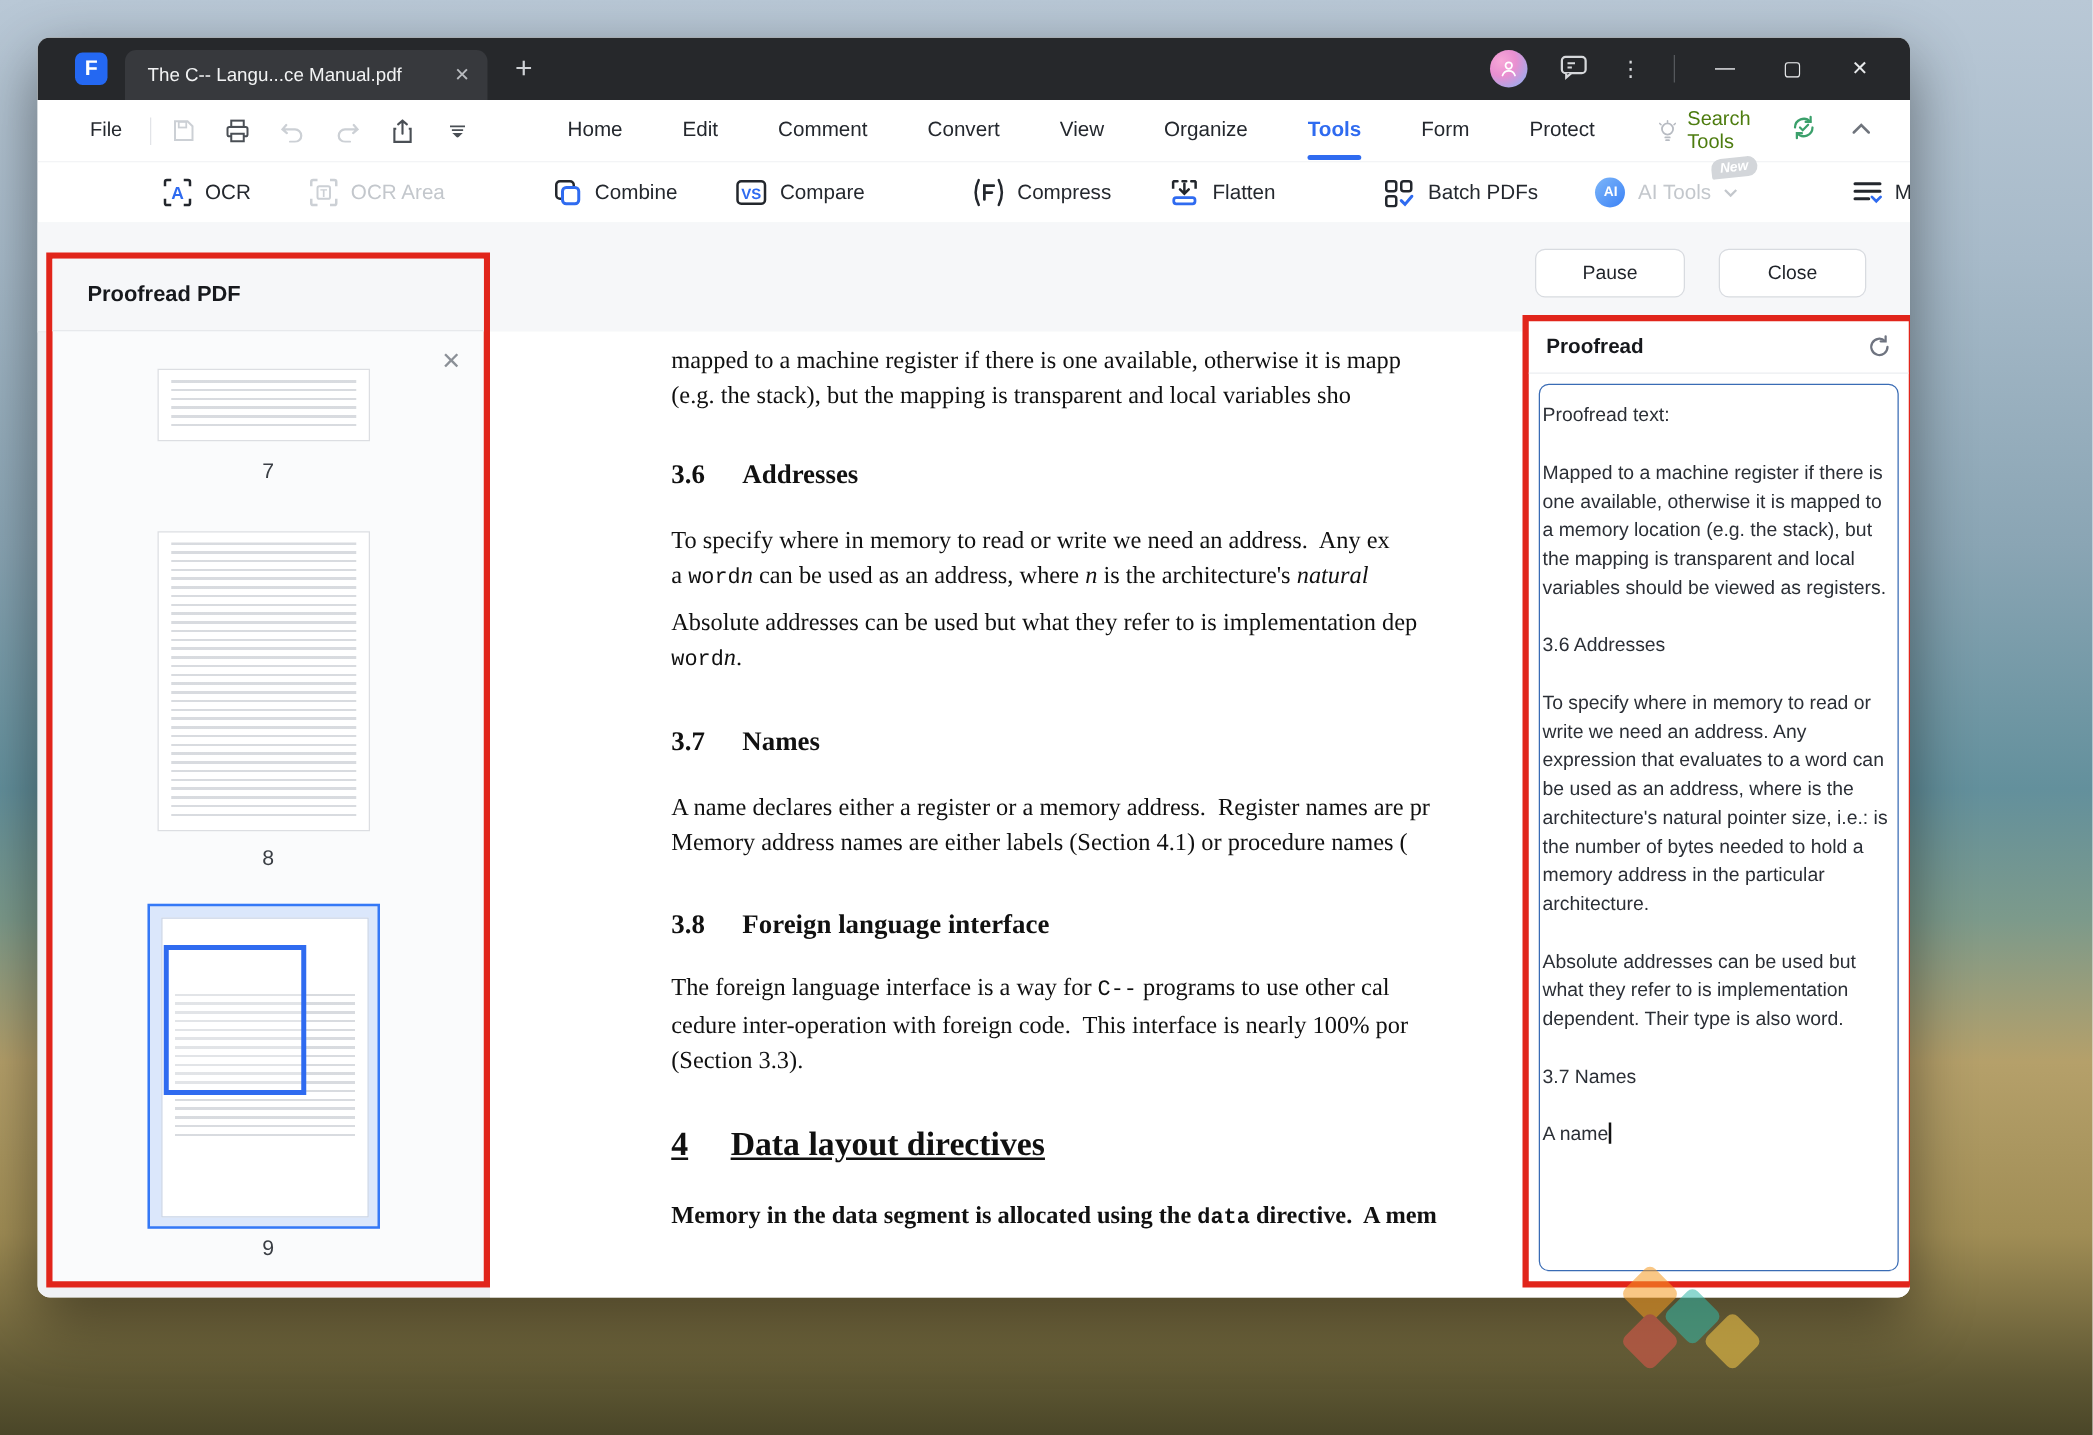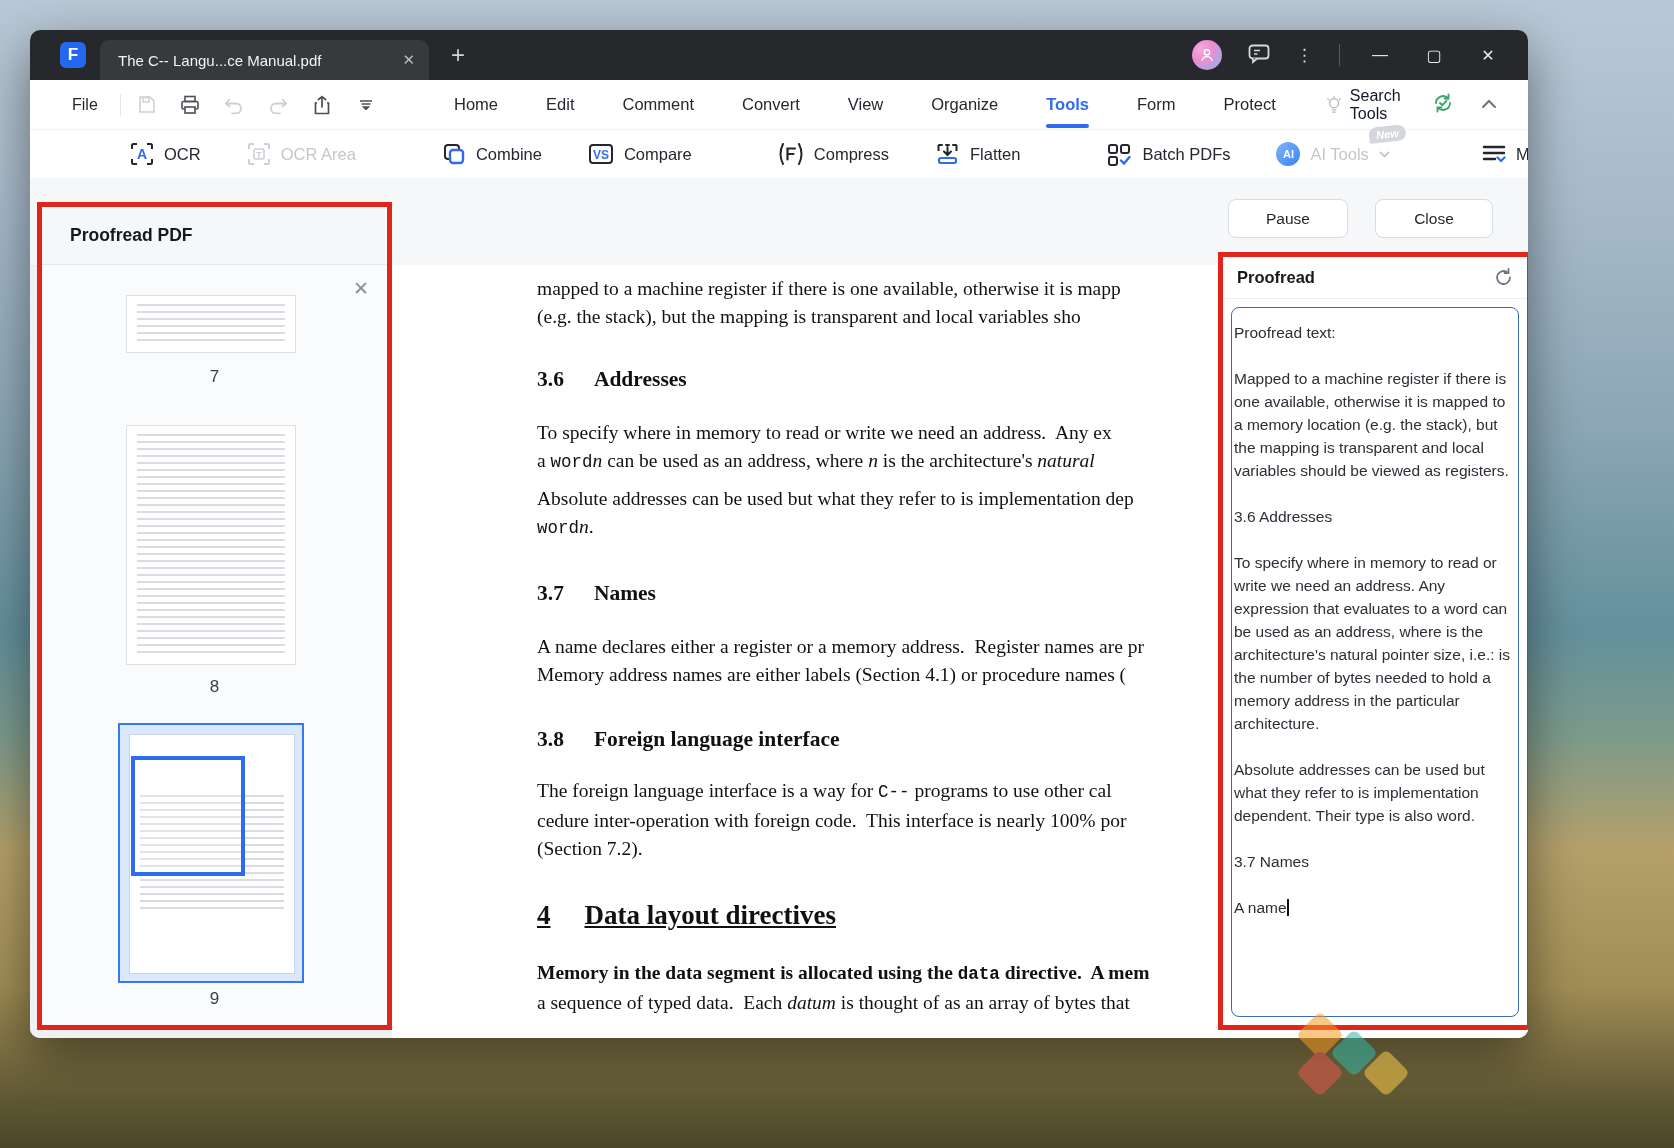--- a/index.html
+++ b/index.html
@@ -4,40 +4,40 @@
 <style>
   * { margin:0; padding:0; box-sizing:border-box; }
   html,body { width:1674px; height:1148px; overflow:hidden; font-family:"Liberation Sans",sans-serif; }
   body { background:linear-gradient(180deg,#b9c8d6 0%,#a7bac9 18%,#8aa5b4 38%,#63909c 55%,#7c9a8b 64%,#b5a06a 74%,#a08d55 86%,#5e5733 96%,#4a4628 100%); position:relative; }
 
   .window { position:absolute; left:30px; top:30px; width:1498px; height:1008px; border-radius:10px; overflow:hidden; background:#fff; box-shadow:0 18px 50px rgba(0,0,0,.45); }
 
   
   .titlebar { position:absolute; left:0; top:0; width:100%; height:50px; background:#26282b; display:flex; align-items:center; }
   .applogo { width:26px; height:26px; border-radius:6px; background:#2468f2; color:#fff; font-weight:bold; font-size:17px; display:flex; align-items:center; justify-content:center; margin:0 14px 0 30px; }
-  .tab { height:40px; margin-top:10px; background:#37393d; border-radius:9px 9px 0 0; display:flex; align-items:center; padding:0 14px 0 18px; width:329px; }
+  .tab { height:40px; margin-top:10px; background:#37393d; border-radius:9px 9px 0 0; display:flex; align-items:center; padding:0 14px 0 18px; width:290px; }
   .tab-title { color:#f2f3f4; font-size:15px; white-space:nowrap; overflow:hidden; flex:1; }
   .tab-close { color:#b9bcc0; font-size:15px; margin-left:10px; cursor:default; }
   .newtab { color:#cfd2d6; font-size:24px; font-weight:300; margin-left:22px; }
   .tb-right { margin-left:auto; display:flex; align-items:center; gap:26px; padding-right:26px; }
   .avatar { width:30px; height:30px; border-radius:50%; background:radial-gradient(circle at 30% 30%,#f7a8d8 0%,#e98fd0 40%,#7fb6f7 100%); display:flex; align-items:center; justify-content:center; }
   .tb-icon { color:#d6d8db; font-size:17px; line-height:1; }
   .tb-divider { width:1px; height:22px; background:#55585c; }
   .winbtn { color:#e8eaec; font-size:16px; width:28px; text-align:center; }
 
   
   .menubar { position:absolute; left:0; top:50px; width:100%; height:50px; background:#fff; display:flex; align-items:center; border-bottom:1px solid #f0f1f3; }
   .menu-file { font-size:16px; color:#24282e; margin:0 22px 0 42px; }
   .mb-divider { width:1px; height:22px; background:#e2e4e8; margin-right:16px; }
   .qicon { width:22px; height:22px; margin-right:24px; display:flex; align-items:center; justify-content:center; }
   .menu-items { display:flex; gap:0; margin-left:30px; }
   .menu-item { font-size:16.5px; color:#24282e; padding:12px 24px; position:relative; }
   .menu-item.active { color:#2f6bf0; font-weight:bold; }
   .menu-item.active::after { content:""; position:absolute; left:24px; right:24px; bottom:-2px; height:4px; border-radius:2px; background:#2f6bf0; }
-  .search-tools { display:flex; align-items:center; gap:8px; color:#0f172a; font-size:16px; margin-left:26px; }
+  .search-tools { display:flex; align-items:center; gap:8px; color:#4d7c0f; font-size:16px; margin-left:26px; }
   .mb-right { margin-left:auto; display:flex; align-items:center; gap:26px; padding-right:30px; }
 
   
   .toolbar { position:absolute; left:0; top:100px; width:100%; height:48px; background:#fff; display:flex; align-items:center; padding-left:100px; }
   .tool { display:flex; align-items:center; gap:10px; font-size:16.5px; color:#24282e; margin-right:46px; white-space:nowrap; }
   .tool.disabled { color:#c3c7cc; }
   .t-divider { width:1px; height:30px; background:#e2e4e8; margin-right:40px; }
   .badge-new { position:absolute; top:-16px; right:-16px; background:#d3d6da; color:#fff; font-size:11px; font-style:italic; font-weight:bold; padding:2px 7px; border-radius:9px 9px 9px 2px; transform:rotate(-6deg); }
   .ai-circle { width:24px; height:24px; border-radius:50%; background:linear-gradient(135deg,#7db6f9,#3b82f6); color:#fff; font-size:11px; font-weight:bold; display:flex; align-items:center; justify-content:center; }
 
@@ -289,24 +289,23 @@
           <div class="line" style="margin-top: 26px;"><span>To specify where in memory to read or write we need an address.  Any ex</span></div>
           <div class="line" style="margin-top: 1px;"><span>a </span><span class="mono">word</span><span class="ital">n</span><span> can be used as an address, where </span><span class="ital">n</span><span> is the architecture's </span><span class="ital">natural </span></div>
           <div class="line" style="margin-top: 9px;"><span>Absolute addresses can be used but what they refer to is implementation dep</span></div>
           <div class="line" style="margin-top: 1px;"><span class="mono">word</span><span class="ital">n</span><span>.</span></div>
           <div class="h2" style="margin-top: 38px;"><span>3.7</span><span class="ht">Names</span></div>
           <div class="line" style="margin-top: 26px;"><span>A name declares either a register or a memory address.  Register names are pr</span></div>
           <div class="line" style="margin-top: 1px;"><span>Memory address names are either labels (Section 4.1) or procedure names (</span></div>
           <div class="h2" style="margin-top: 38px;"><span>3.8</span><span class="ht">Foreign language interface</span></div>
           <div class="line" style="margin-top: 24px;"><span>The foreign language interface is a way for </span><span class="mono">C--</span><span> programs to use other cal</span></div>
           <div class="line" style="margin-top: 1px;"><span>cedure inter-operation with foreign code.  This interface is nearly 100% por</span></div>
-          <div class="line" style="margin-top: 1px;"><span>(Section 7.2).</span></div>
+          <div class="line" style="margin-top: 1px;"><span>(Section 3.3).</span></div>
           <div class="h1" style="margin-top: 40px; text-decoration: underline;"><span>4</span><span class="ht">Data layout directives</span></div>
           <div class="line" style="margin-top: 30px; font-weight: bold;"><span>Memory in the data segment is allocated using the </span><span class="mono">data</span><span> directive.  A mem</span></div>
-          <div class="line" style="margin-top: 1px;"><span>a sequence of typed data.  Each </span><span class="ital">datum</span><span> is thought of as an array of bytes that</span></div>
         </div>
       <div class="doc-scrollbar">
         <div class="doc-thumbtrack"></div>
       </div>
       <div class="w-float">
         <span class="w-badge">W<span class="w-arrow">⤡</span></span>
       </div>
     </div>
 
     <div class="left-panel">

